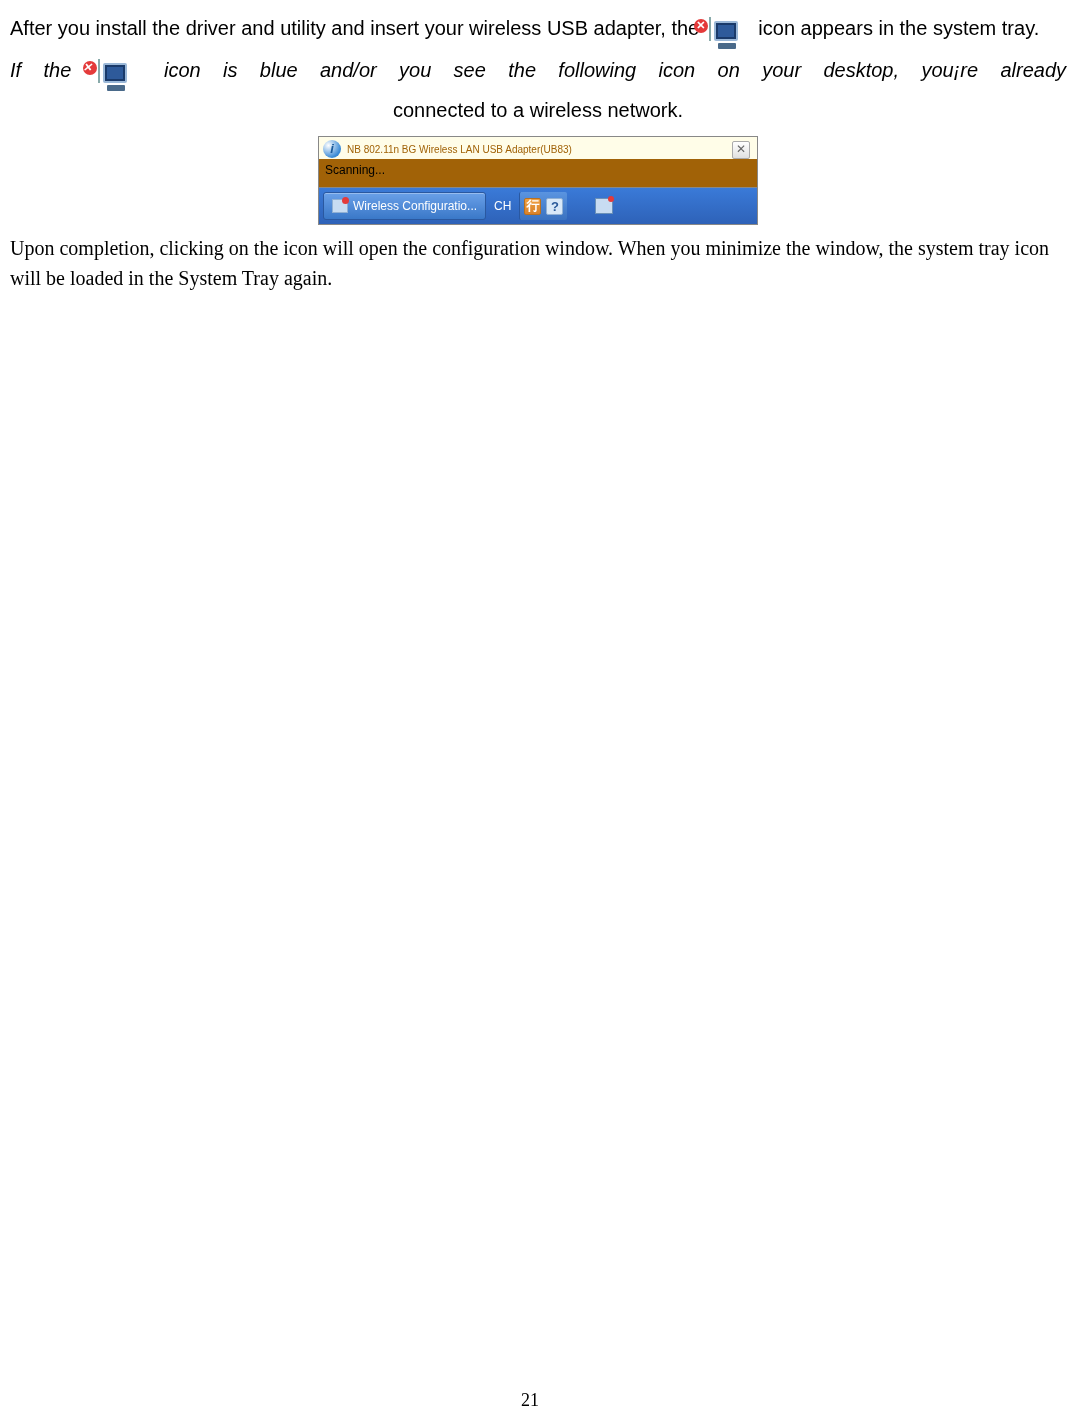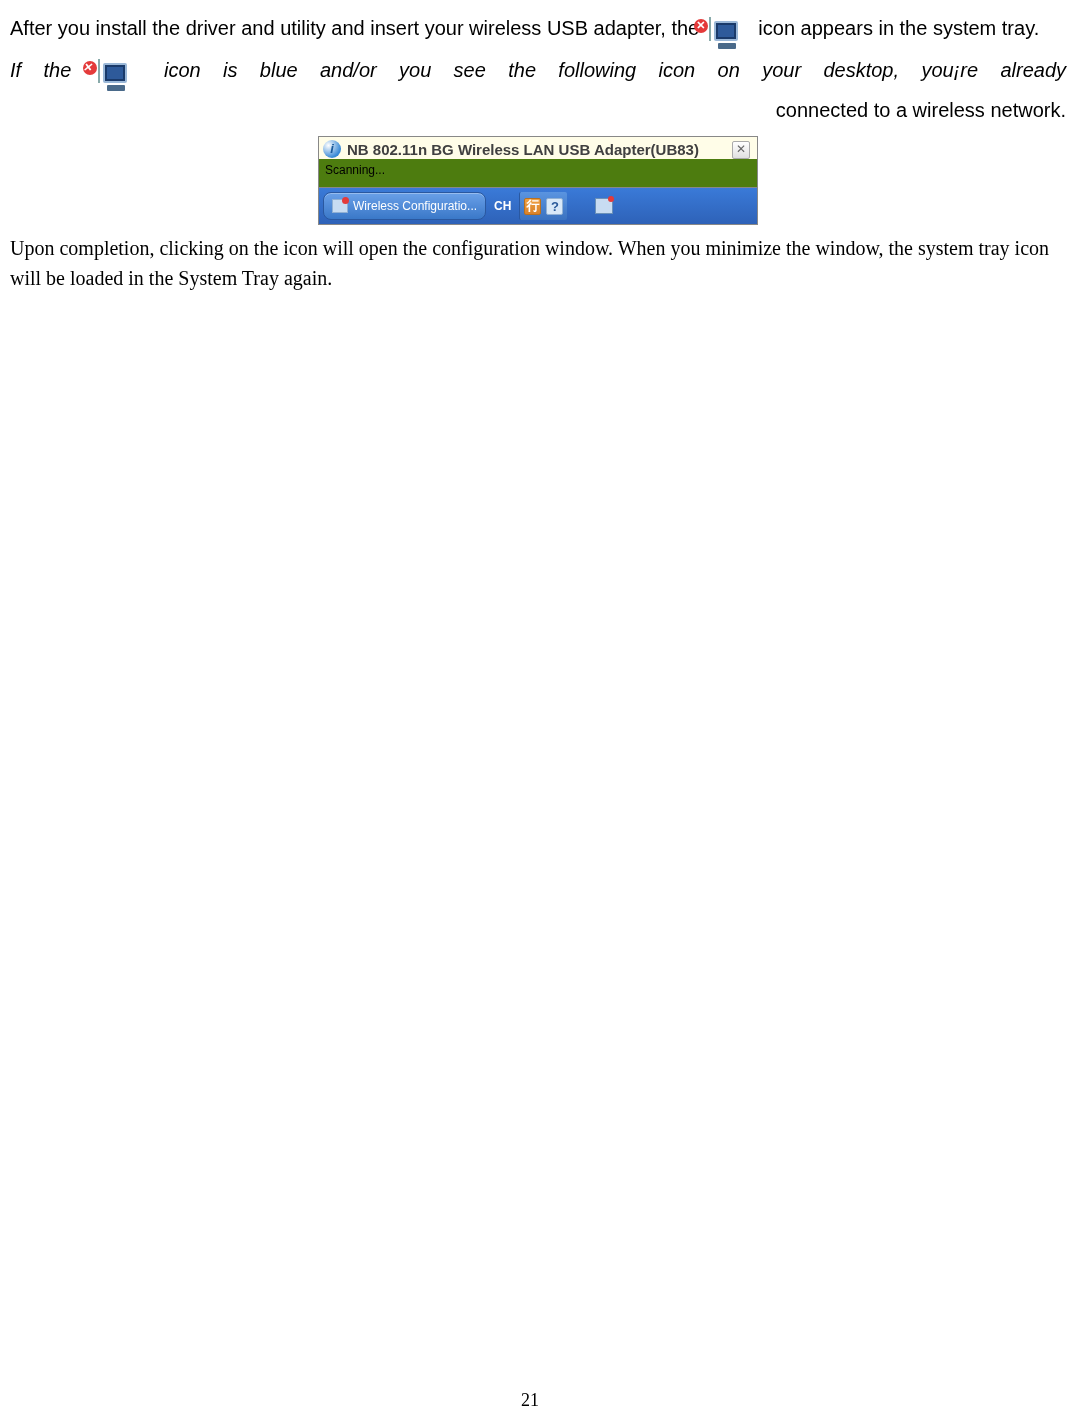--- a/index.html
+++ b/index.html
@@ -21,21 +21,21 @@
       line-height: 2.0;
       margin-bottom: 2px;
     }
     .paragraph-justify {
       text-align: justify;
       text-align-last: justify;
       line-height: 2.0;
       font-style: italic;
     }
     .paragraph-last {
-      text-align: right;
+      text-align: center;
       line-height: 2.0;
       margin-bottom: 4px;
     }
     .inline-icon {
       display: inline-block;
       width: 40px;
       height: 34px;
       vertical-align: middle;
       margin: 0 4px;
       position: relative;
@@ -124,62 +124,62 @@
       background: radial-gradient(circle at 30% 30%, #fff, #3a8ad6 70%);
       color: #1a5a9a;
       font-weight: bold;
       font-style: italic;
       text-align: center;
       line-height: 18px;
       font-size: 13px;
       flex-shrink: 0;
     }
     .balloon-title {
-      font-weight: bold;
-      color: #404040;
+      font-weight: normal;
+      color: #a16207;
       flex: 1;
-      font-size: 15px;
+      font-size: 10px;
     }
     .balloon-close {
       width: 18px;
       height: 18px;
       border: 1px solid #aaa;
       background: linear-gradient(#fff, #e0e0e0);
       color: #666;
       text-align: center;
       line-height: 15px;
       font-size: 12px;
       border-radius: 2px;
       margin: 2px 3px 0 0;
       flex-shrink: 0;
     }
     .balloon-body {
       padding: 4px 6px 10px 6px;
-      background: #4d7c0f;
+      background: #a16207;
       color: #000;
     }
     .balloon-wrap {
       display: flex;
       flex-direction: column;
       flex: 1;
     }
     .taskbar {
       display: flex;
       align-items: center;
       background: linear-gradient(#3a7ad8, #2e62b8);
       height: 36px;
       padding: 3px 4px;
       gap: 4px;
     }
     .taskbar-btn {
       display: flex;
       align-items: center;
       background: linear-gradient(#6aa0e8, #3a78c8);
       border: 1px solid #2a58a0;
-      border-radius: 8px;
+      border-radius: 3px;
       padding: 2px 8px;
       height: 28px;
       color: #fff;
       font-size: 12px;
       gap: 5px;
       box-shadow: inset 0 1px 0 rgba(255,255,255,0.3);
     }
     .taskbar-btn .mini-icon {
       width: 16px;
       height: 14px;
@@ -195,21 +195,21 @@
       top: -3px;
       width: 7px;
       height: 7px;
       background: #e43a3a;
       border-radius: 50%;
     }
     .lang-indicator {
       color: #fff;
       font-size: 12px;
       padding: 0 4px;
-      font-weight: bold;
+      font-weight: normal;
     }
     .tray-section {
       display: flex;
       align-items: center;
       background: linear-gradient(#5a94e0, #3a72c0);
       border-left: 1px solid #2a58a0;
       height: 28px;
       padding: 0 4px;
       gap: 5px;
       border-radius: 2px;

